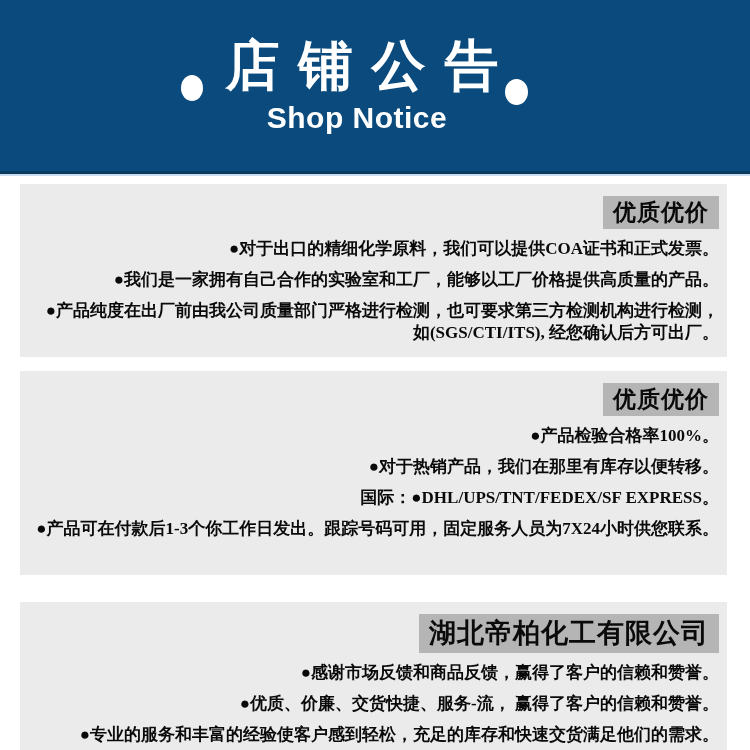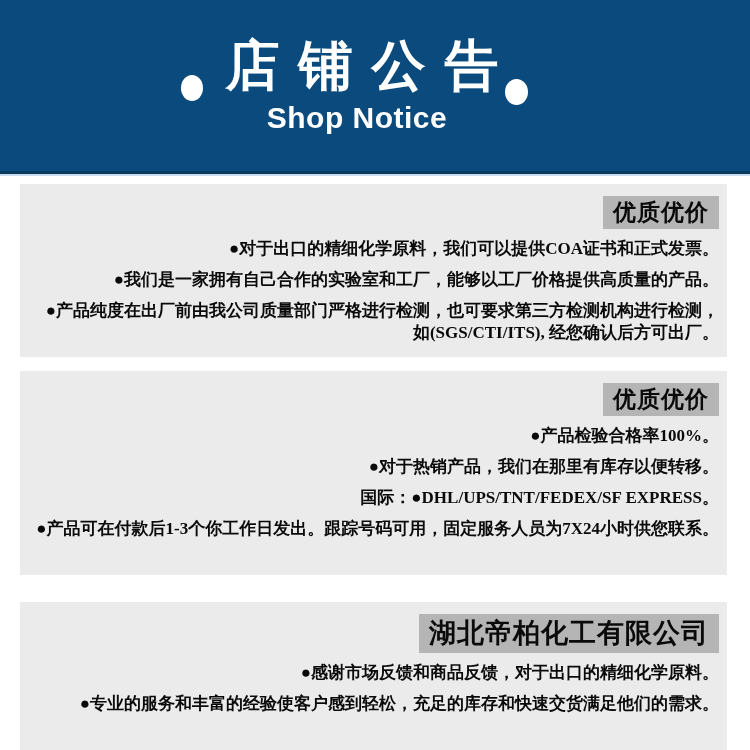--- a/index.html
+++ b/index.html
@@ -77,15 +77,16 @@
 <div class="section section-2">
   <div class="sec-title">优质优价</div>
   <div class="sec-line">●产品检验合格率100%。</div>
   <div class="sec-line">●对于热销产品，我们在那里有库存以便转移。</div>
   <div class="sec-line">国际：●DHL/UPS/TNT/FEDEX/SF EXPRESS。</div>
   <div class="sec-line">●产品可在付款后1-3个你工作日发出。跟踪号码可用，固定服务人员为7X24小时供您联系。</div>
 </div>
 
 <div class="section section-3">
   <div class="sec-title sec-title-big">湖北帝柏化工有限公司</div>
-  <div class="sec-line">●感谢市场反馈和商品反馈，对于出口的精细化学原料。</div>
+  <div class="sec-line">●感谢市场反馈和商品反馈，赢得了客户的信赖和赞誉。</div>
+  <div class="sec-line">●优质、价廉、交货快捷、服务-流， 赢得了客户的信赖和赞誉。</div>
   <div class="sec-line">●专业的服务和丰富的经验使客户感到轻松，充足的库存和快速交货满足他们的需求。</div>
 </div>
 
 </body></html>

